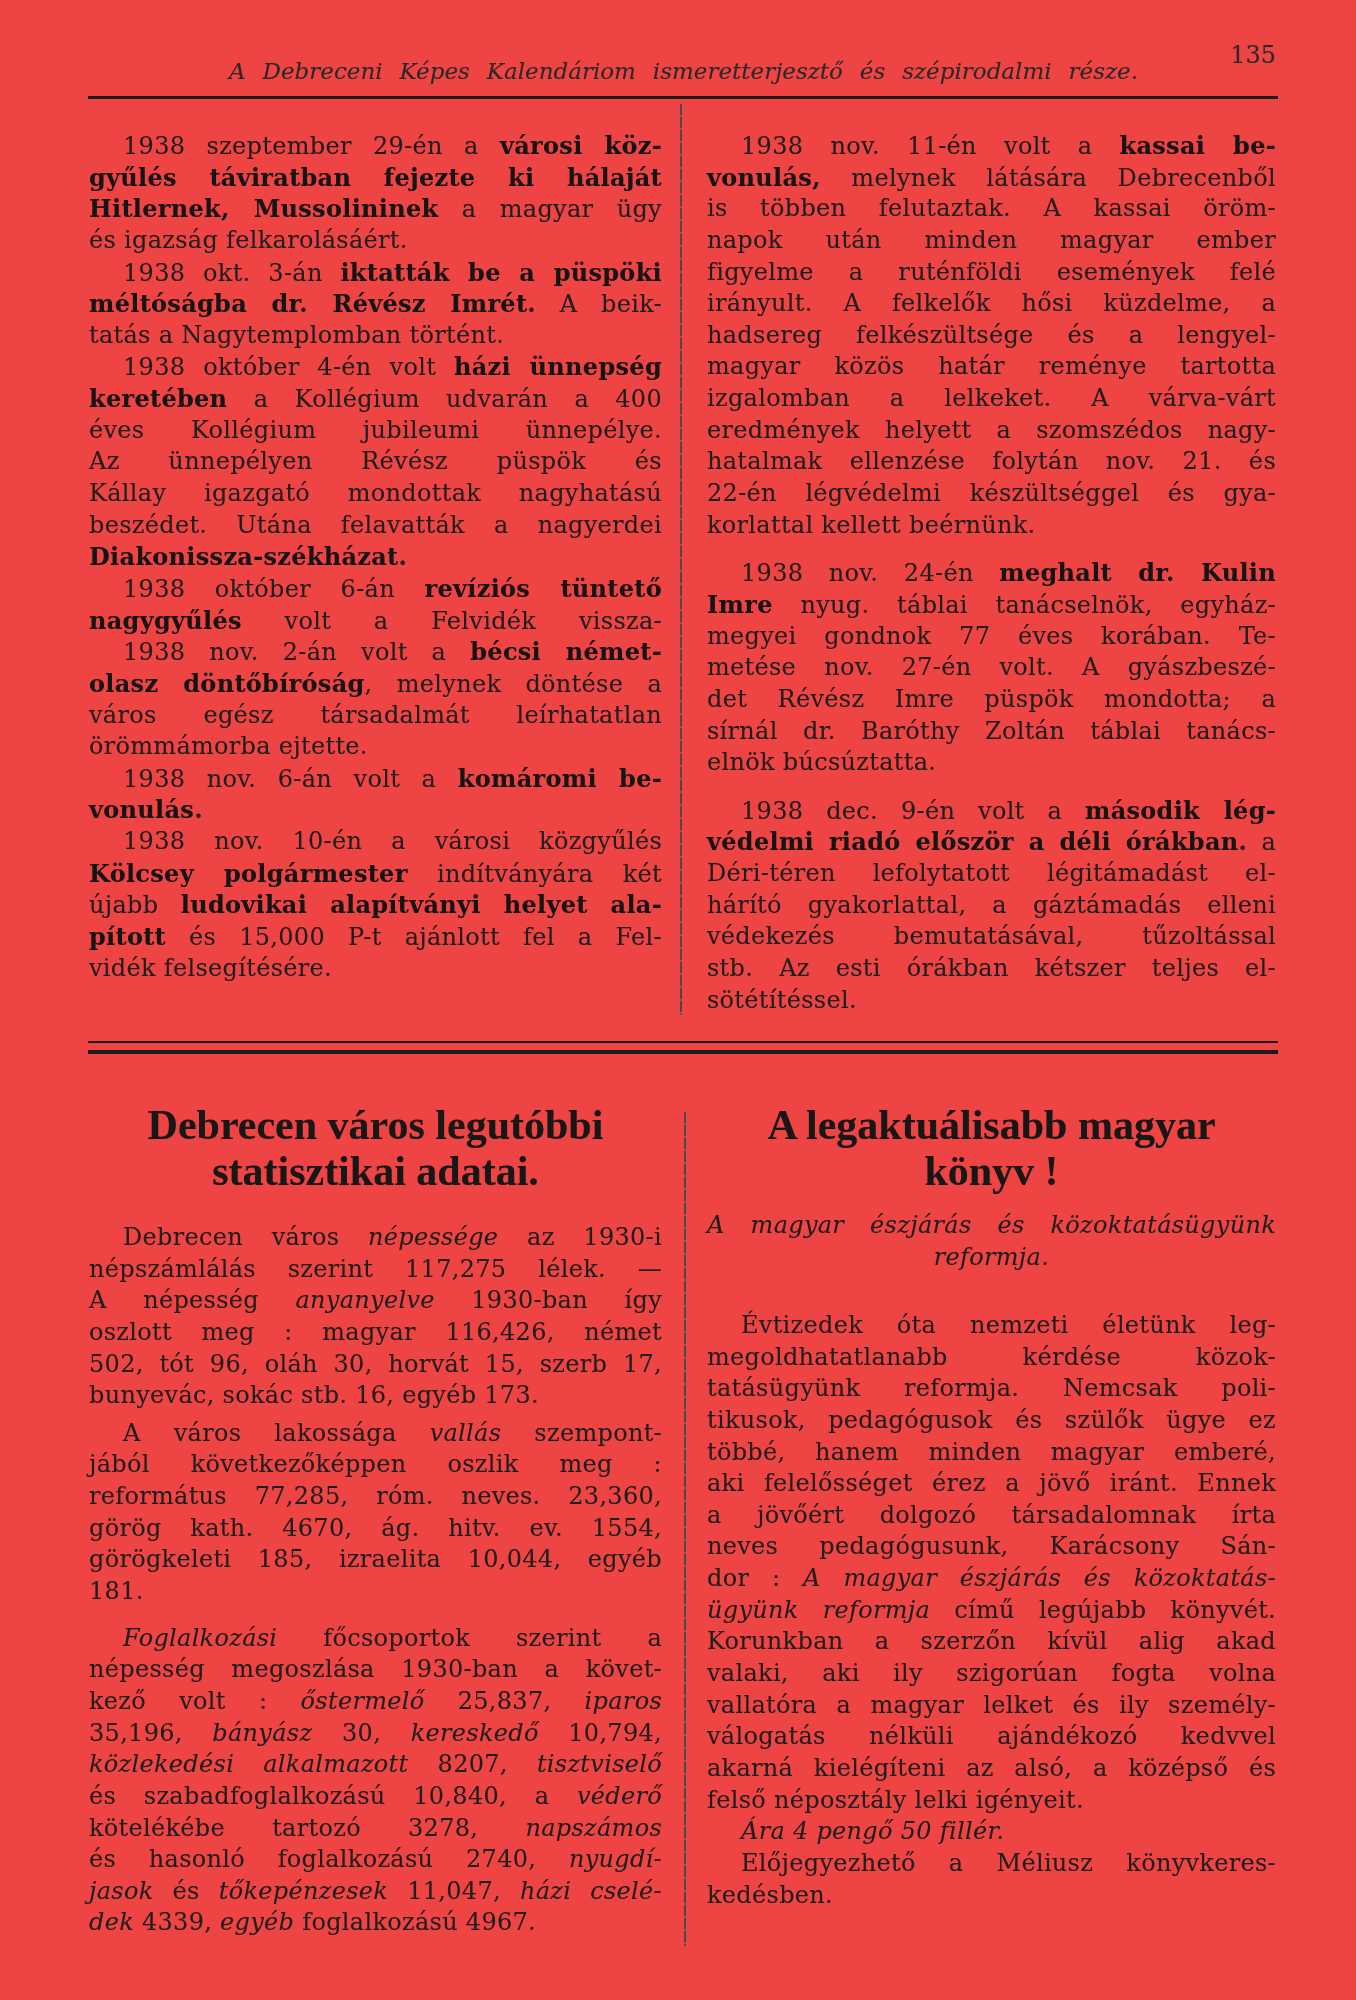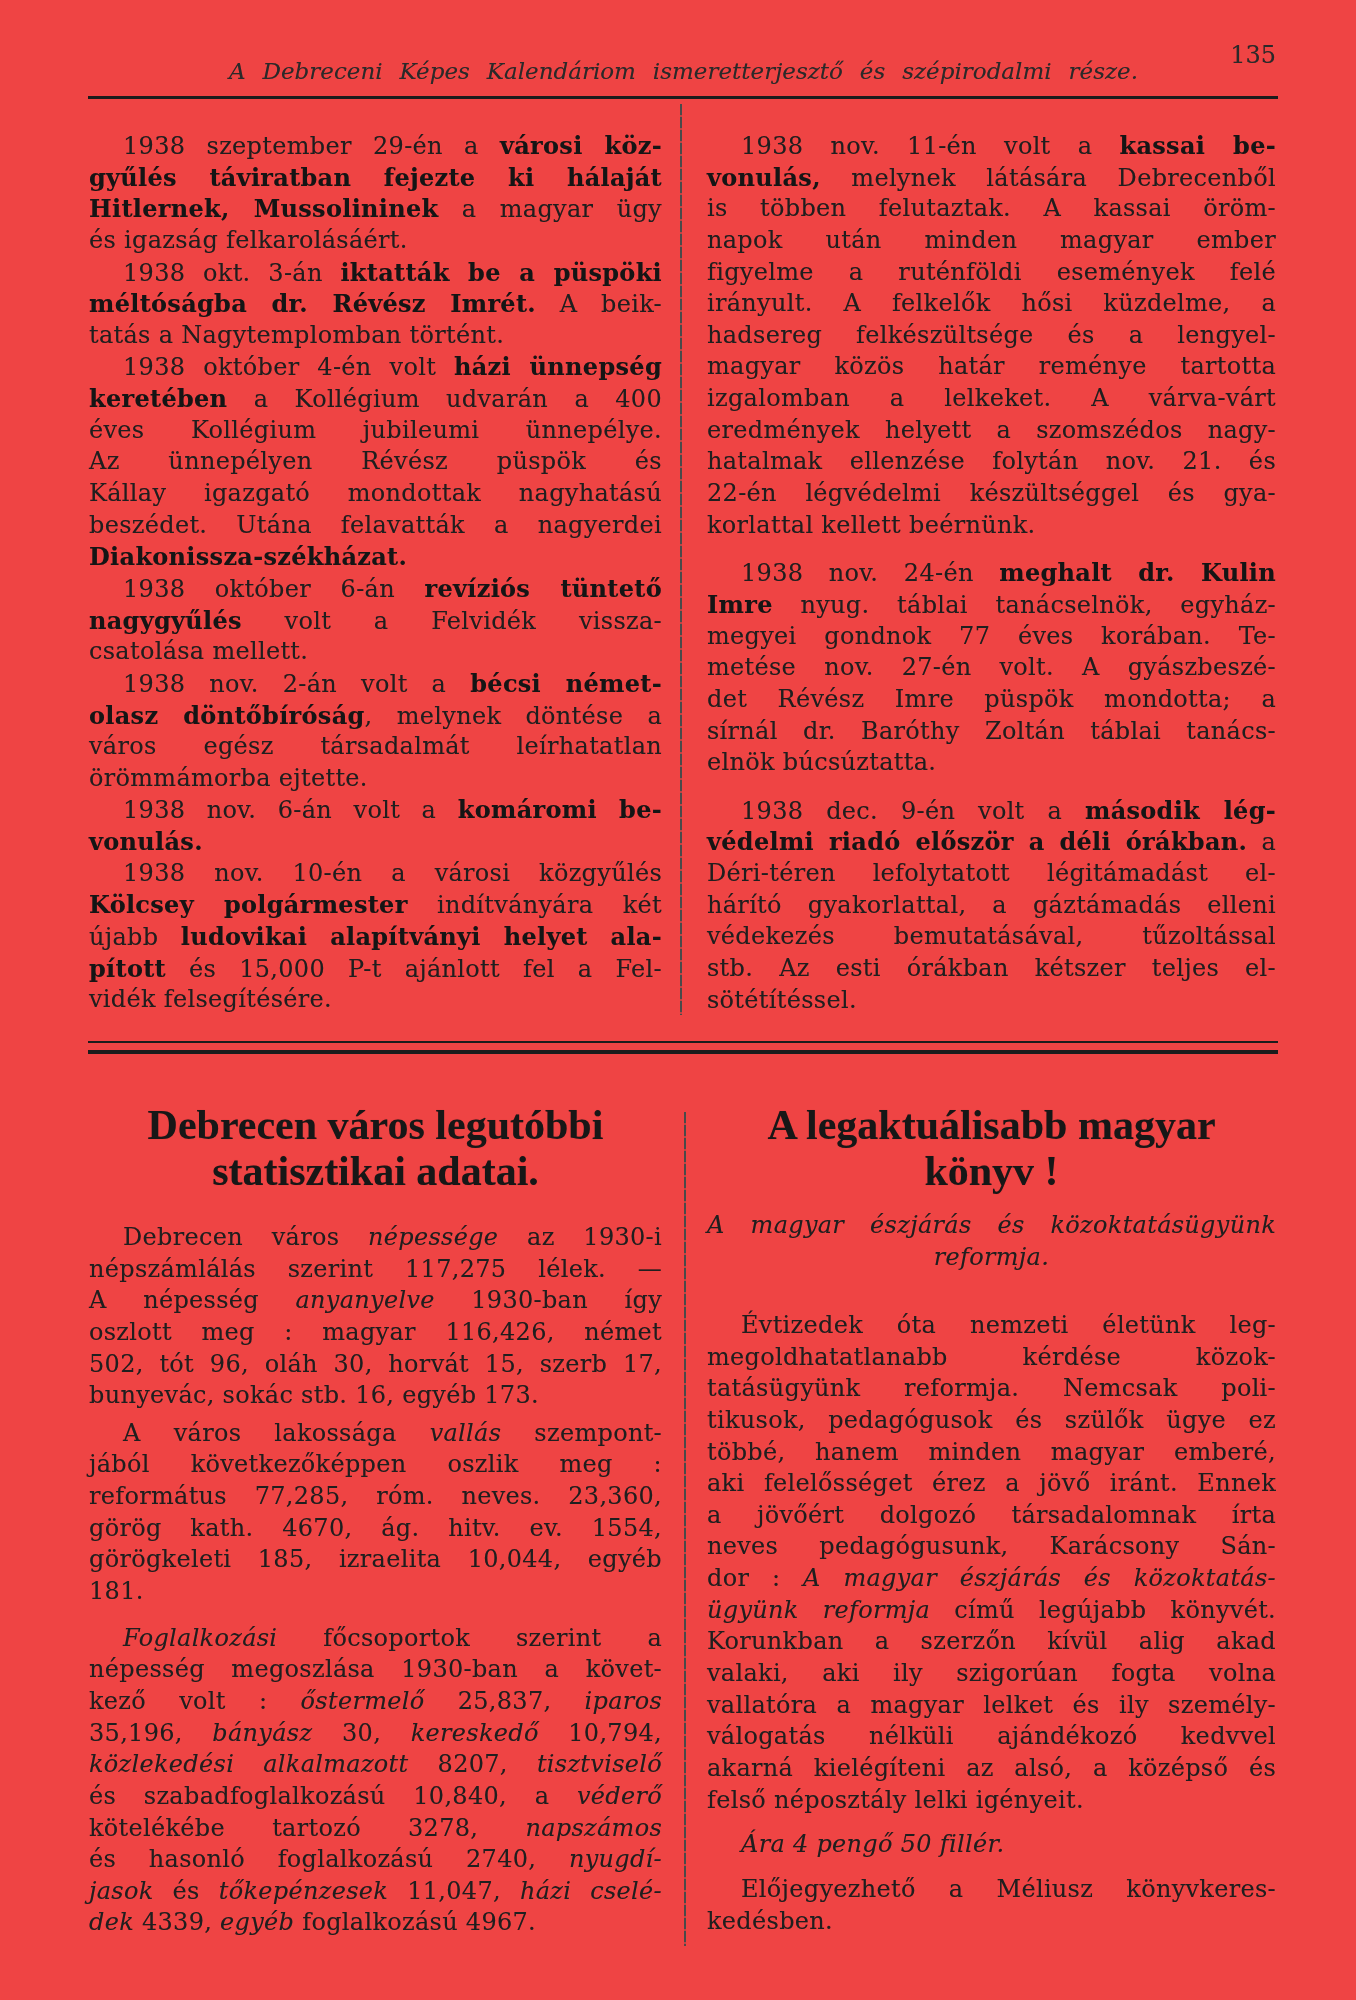--- a/index.html
+++ b/index.html
@@ -26,21 +26,21 @@
 .art-title span{display:block;}
 .art-left{left:89px;width:573px;}
 .art-right{left:707px;width:569px;}
 .stats-body{left:89px;top:1222px;width:573px;}
 .stats-body .para:nth-child(2){margin-top:6px;}
 .stats-body .para:nth-child(3){margin-top:15px;}
 .book-sub{left:707px;top:1210px;width:569px;}
 .book-sub .ln{text-align:center;}
 .book-sub .ln.just{text-align:justify;text-align-last:justify;}
 .book-body{left:707px;top:1310px;width:569px;}
-.book-body .para+.para{margin-top:13px;}
+.book-body .para+.para{}
 </style>
 </head>
 <body>
 
 <div class="page">
 
   <div class="run-title">A Debreceni Képes Kalendáriom ismeretterjesztő és szépirodalmi része.</div>
   <div class="page-num">135</div>
   <div class="rule rule-head"></div>
 
@@ -61,21 +61,20 @@
         <div class="ln just"><span class="b">keretében</span><span> a Kollégium udvarán a 400</span></div>
         <div class="ln just"><span>éves Kollégium jubileumi ünnepélye.</span></div>
         <div class="ln just"><span>Az ünnepélyen Révész püspök és</span></div>
         <div class="ln just"><span>Kállay igazgató mondottak nagyhatású</span></div>
         <div class="ln just"><span>beszédet. Utána felavatták a nagyerdei</span></div>
         <div class="ln"><span class="b">Diakonissza-székházat.</span></div>
       </div>
       <div class="para">
         <div class="ln ind just"><span>1938 október 6-án </span><span class="b">revíziós tüntető</span></div>
         <div class="ln just"><span class="b">nagygyűlés</span><span> volt a Felvidék vissza-</span></div>
-        <div class="ln"><span>csatolása mellett.</span></div>
       </div>
       <div class="para">
         <div class="ln ind just"><span>1938 nov. 2-án volt a </span><span class="b">bécsi német-</span></div>
         <div class="ln just"><span class="b">olasz döntőbíróság</span><span>, melynek döntése a</span></div>
         <div class="ln just"><span>város egész társadalmát leírhatatlan</span></div>
         <div class="ln"><span>örömmámorba ejtette.</span></div>
       </div>
       <div class="para">
         <div class="ln ind just"><span>1938 nov. 6-án volt a </span><span class="b">komáromi be-</span></div>
         <div class="ln"><span class="b">vonulás.</span></div>

